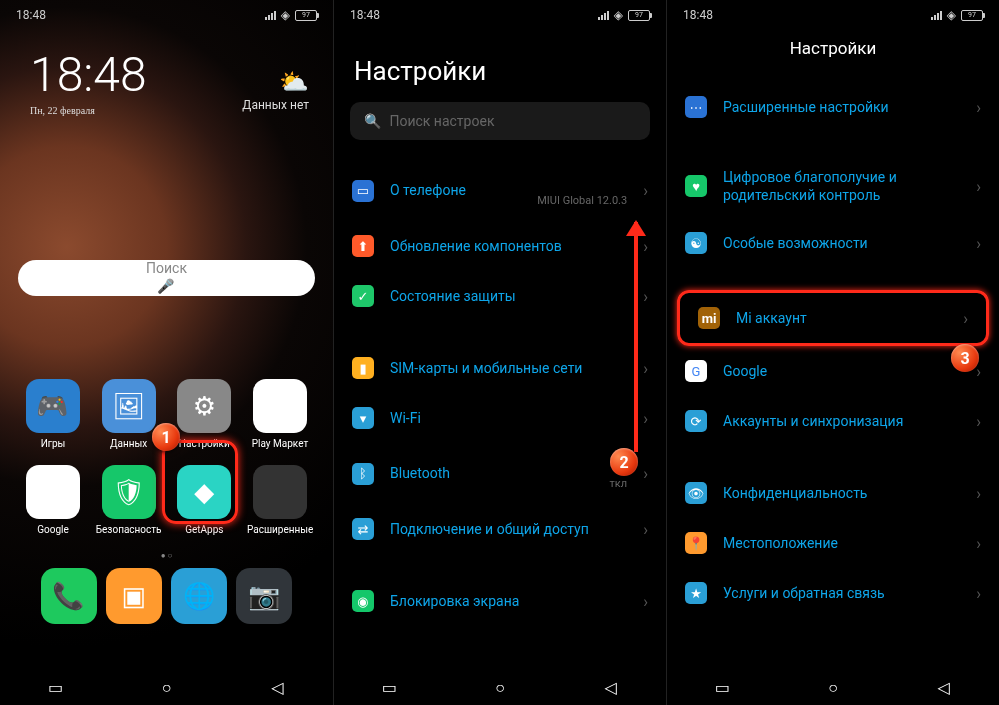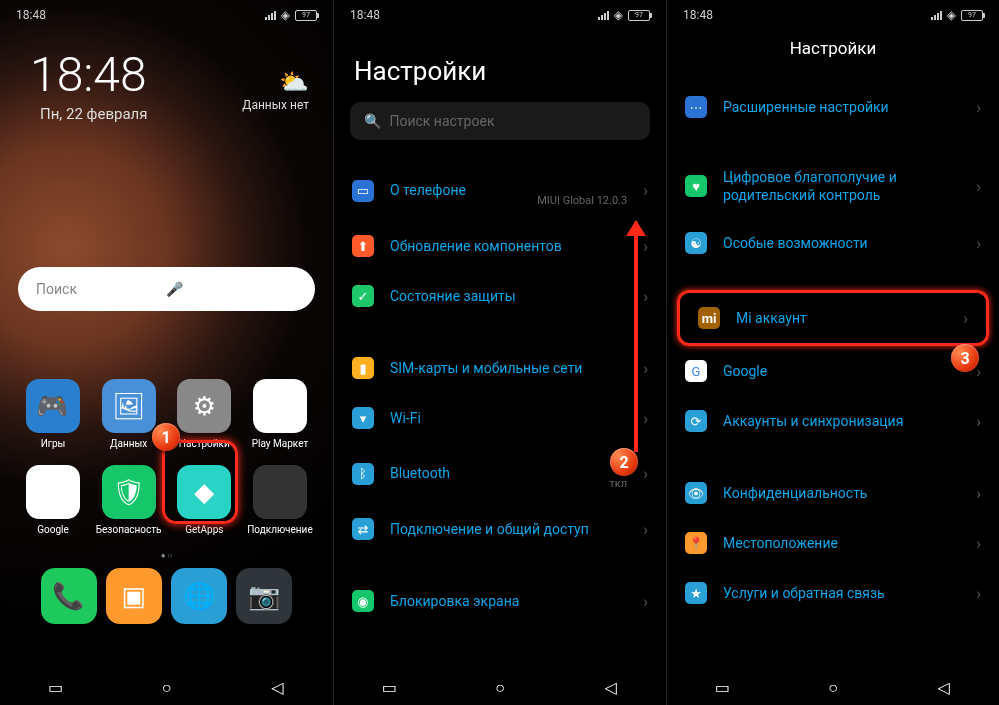--- a/index.html
+++ b/index.html
@@ -13,24 +13,24 @@
 .sig i{width:2px;background:#ccc;}
 .sig i:nth-child(1){height:3px}.sig i:nth-child(2){height:5px}.sig i:nth-child(3){height:7px}.sig i:nth-child(4){height:9px}
 .batt{width:22px;height:11px;border:1px solid #ccc;border-radius:2px;position:relative;display:flex;align-items:center;justify-content:center;font-size:7px;}
 .batt::after{content:"";width:2px;height:5px;background:#ccc;position:absolute;right:-3px;border-radius:0 1px 1px 0;}
 .navbar{height:36px;display:flex;justify-content:space-around;align-items:center;background:#000;margin-top:auto;}
 .navbtn{width:18px;height:18px;display:flex;align-items:center;justify-content:center;}
 
 
 .p1{background:radial-gradient(ellipse 400px 400px at 20% 35%,#8b4a2e 0%,#6b3520 25%,#2a1510 45%,#0a0605 60%,#000 100%);}
 .time{padding:20px 0 2px 30px;font-size:48px;font-weight:300;}
-.date{padding-left:40px;font-size:15px;color:#ddd;}
+.date{padding-left:30px;font-size:10px;color:#ddd;font-family:Liberation Serif, serif;}
 .weather{position:absolute;right:24px;top:68px;text-align:right;font-size:12px;color:#ddd;}
 .weather-icon{font-size:24px;display:block;margin-bottom:2px;}
-.search{margin:144px 18px 0;background:#fff;border-radius:24px;height:44px;display:flex;align-items:center;padding:0 18px;color:#888;}
+.search{margin:144px 18px 0;background:#fff;border-radius:24px;height:36px;display:flex;align-items:center;padding:0 18px;color:#888;flex-direction:column;}
 .search span{flex:1;font-size:14px;}
 .mic{color:#555;}
 .grid{position:absolute;bottom:68px;left:0;right:0;padding:0 20px;}
 .row{display:flex;justify-content:space-between;margin-bottom:16px;}
 .app{width:66px;text-align:center;font-size:10px;color:#fff;}
 .ico{width:54px;height:54px;border-radius:13px;margin:0 auto 5px;display:flex;align-items:center;justify-content:center;font-size:26px;}
 .dots{text-align:center;font-size:8px;color:#888;margin-bottom:8px;}
 .dock{display:flex;justify-content:space-around;padding:0 16px 8px;}
 .dock .ico{width:56px;height:56px;border-radius:14px;}
 .hl{position:absolute;border:3px solid #ff2a1a;border-radius:14px;box-shadow:0 0 8px #ff2a1a;}
@@ -106,21 +106,21 @@
           <div class="app">
             <div class="ico" style="background:#16c76a">🛡</div>
             <div>Безопасность</div>
           </div>
           <div class="app">
             <div class="ico" style="background:#2ad4c4">◆</div>
             <div>GetApps</div>
           </div>
           <div class="app">
             <div class="ico" style="background:#333"></div>
-            <div>Подключение</div>
+            <div>Расширенные</div>
           </div>
         </div>
     <div class="dots">● ○</div>
     <div class="dock" id="dock">
           <div class="ico" style="background:#1ec95e">📞</div>
           <div class="ico" style="background:#ff9a2e">▣</div>
           <div class="ico" style="background:#2a9fd6">🌐</div>
           <div class="ico" style="background:#30353a">📷</div>
         </div>
   </div>

